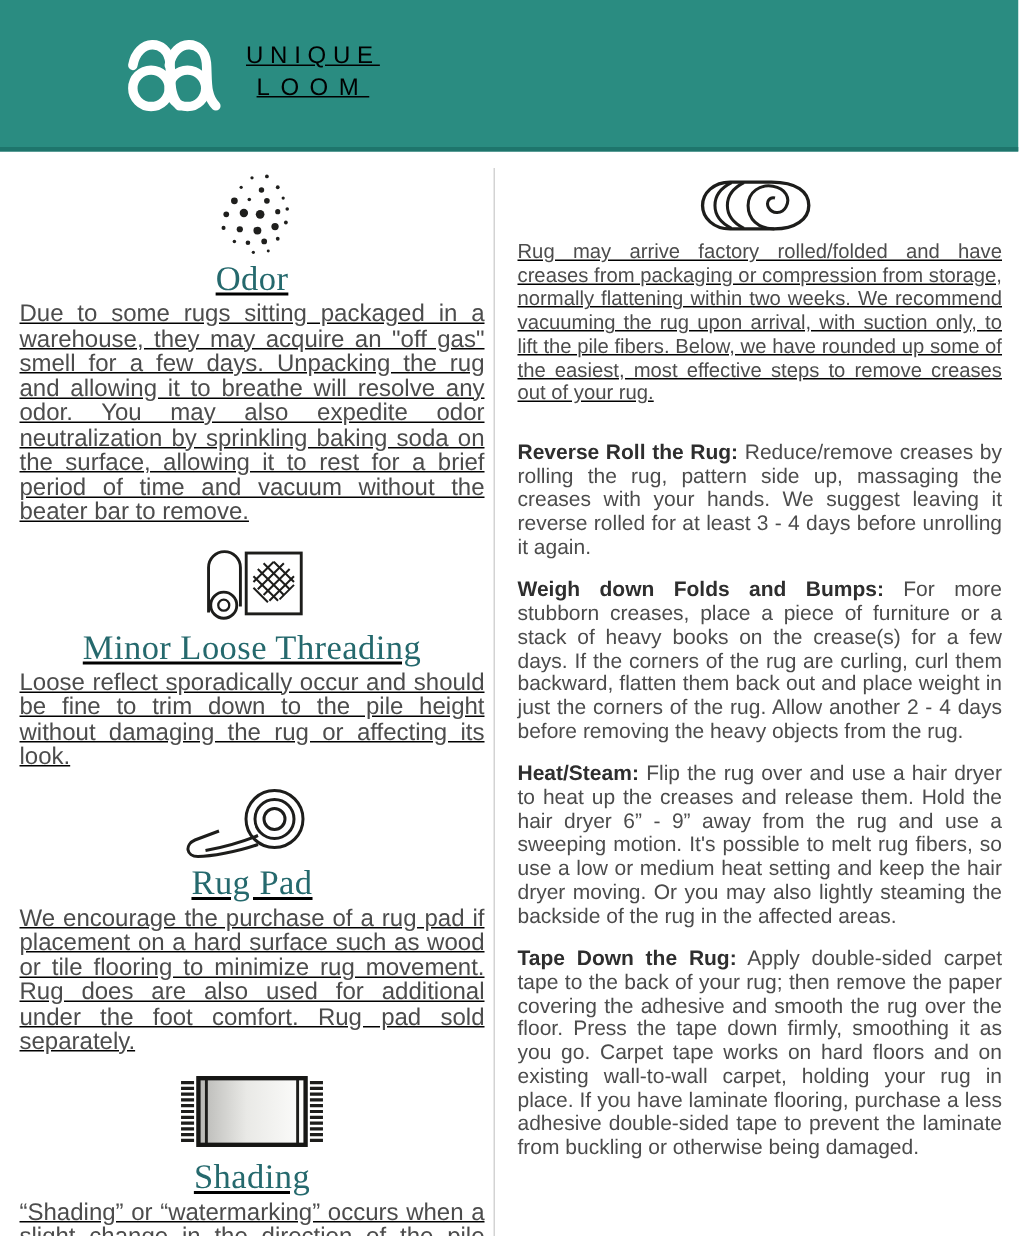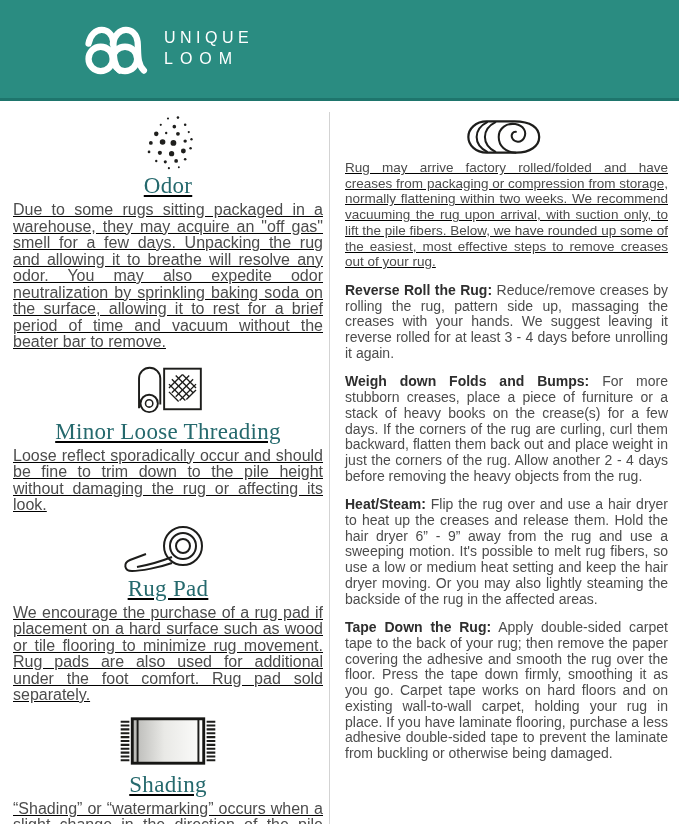--- a/index.html
+++ b/index.html
@@ -7,23 +7,23 @@
     width:679px;height:824px;overflow:hidden;background:#fff;
     font-family:"Liberation Sans",sans-serif;
   }
   
   .header{
     height:98px;background:var(--brand,#2a8c81);
     border-bottom:3px solid var(--brand_dark,#1e756c);
     display:flex;align-items:center;box-sizing:content-box;
   }
   .logo-wrap{margin-left:80px;display:flex;align-items:center;}
-  .brand{color:#ffffff;margin-left:12px;font-size:16px;line-height:1.3;font-weight:400;}
+  .brand{color:#000000;margin-left:12px;font-size:16px;line-height:1.3;font-weight:400;text-decoration:underline;}
   .brand .l1{display:block;letter-spacing:4.5px;}
-  .brand .l2{display:block;letter-spacing:7px;}
+  .brand .l2{display:block;letter-spacing:7px;text-align:center;}
   .title{
     flex:1;text-align:center;color:#fff;
     font-family:"Liberation Serif","DejaVu Serif",serif;
     font-size:44px;font-weight:400;padding-right:30px;letter-spacing:1px;
   }
   
   .content{display:flex;padding-top:11px;}
   .col-left{width:310px;padding-left:13px;}
   .divider{width:1px;background:var(--divider,#d3d3d3);margin-left:6px;}
   .col-right{width:323px;padding-left:15px;}
@@ -31,21 +31,21 @@
   .icon-wrap{display:flex;justify-content:center;margin:2px 0 0;}
   .sec-heading{
     font-family:"Liberation Serif","DejaVu Serif",serif;
     color:var(--heading,#25696d);font-size:23px;font-weight:400;
     margin:3px 0 3px;letter-spacing:.3px;
   }
   .body{
     font-size:16px;line-height:16.5px;color:var(--text,#4c4c4c);
     text-align:justify;margin:0 0 9px;
   }
-  .col-right .body{font-size:13.5px;line-height:15.7px;margin-bottom:13px;}
+  .col-right .body{font-size:13.5px;line-height:15.7px;margin-bottom:24px;}
   .tip{
     font-size:14px;line-height:15.7px;color:var(--text,#4c4c4c);
     text-align:justify;margin:0 0 13px;
   }
   .tip-label{color:#2e2e2e;font-weight:700;}
   svg .stroke{fill:none;stroke:var(--ink,#1d1d1b);}
 </style>
 </head>
 <body>
 
@@ -127,21 +127,21 @@
       <div class="icon-wrap">
         <svg width="96" height="50" viewBox="0 0 96 50">
           <path class="stroke" d="M52 40 C38 45 20 48 12 48 C4 48 3 40 10 37 L26 31" stroke-width="2"></path>
           <path class="stroke" d="M52 34 C42 38 28 42 17 44" stroke-width="2"></path>
           <circle class="stroke" cx="63" cy="23" r="19" stroke-width="2" fill="#fff"></circle>
           <circle class="stroke" cx="63" cy="23" r="13" stroke-width="2"></circle>
           <circle class="stroke" cx="63" cy="23" r="7" stroke-width="2"></circle>
         </svg>
       </div>
       <h2 class="sec-heading">Rug Pad</h2>
-      <p class="body">We encourage the purchase of a rug pad if placement on a hard surface such as wood or tile flooring to minimize rug movement. Rug pads are also used for additional under the foot comfort. Rug pad sold separately.</p>
+      <p class="body">We encourage the purchase of a rug pad if placement on a hard surface such as wood or tile flooring to minimize rug movement. Rug does are also used for additional under the foot comfort. Rug pad sold separately.</p>
     </section>
 
     <section class="sec">
       <div class="icon-wrap">
         <svg width="106" height="56" viewBox="0 0 108 58">
           <defs>
             <linearGradient id="shadegrad" x1="0" y1="0" x2="1" y2="0">
               <stop offset="0" stop-color="#b7b7b4"></stop>
               <stop offset="0.45" stop-color="#e9e9e6"></stop>
               <stop offset="1" stop-color="#fdfdfc"></stop>

